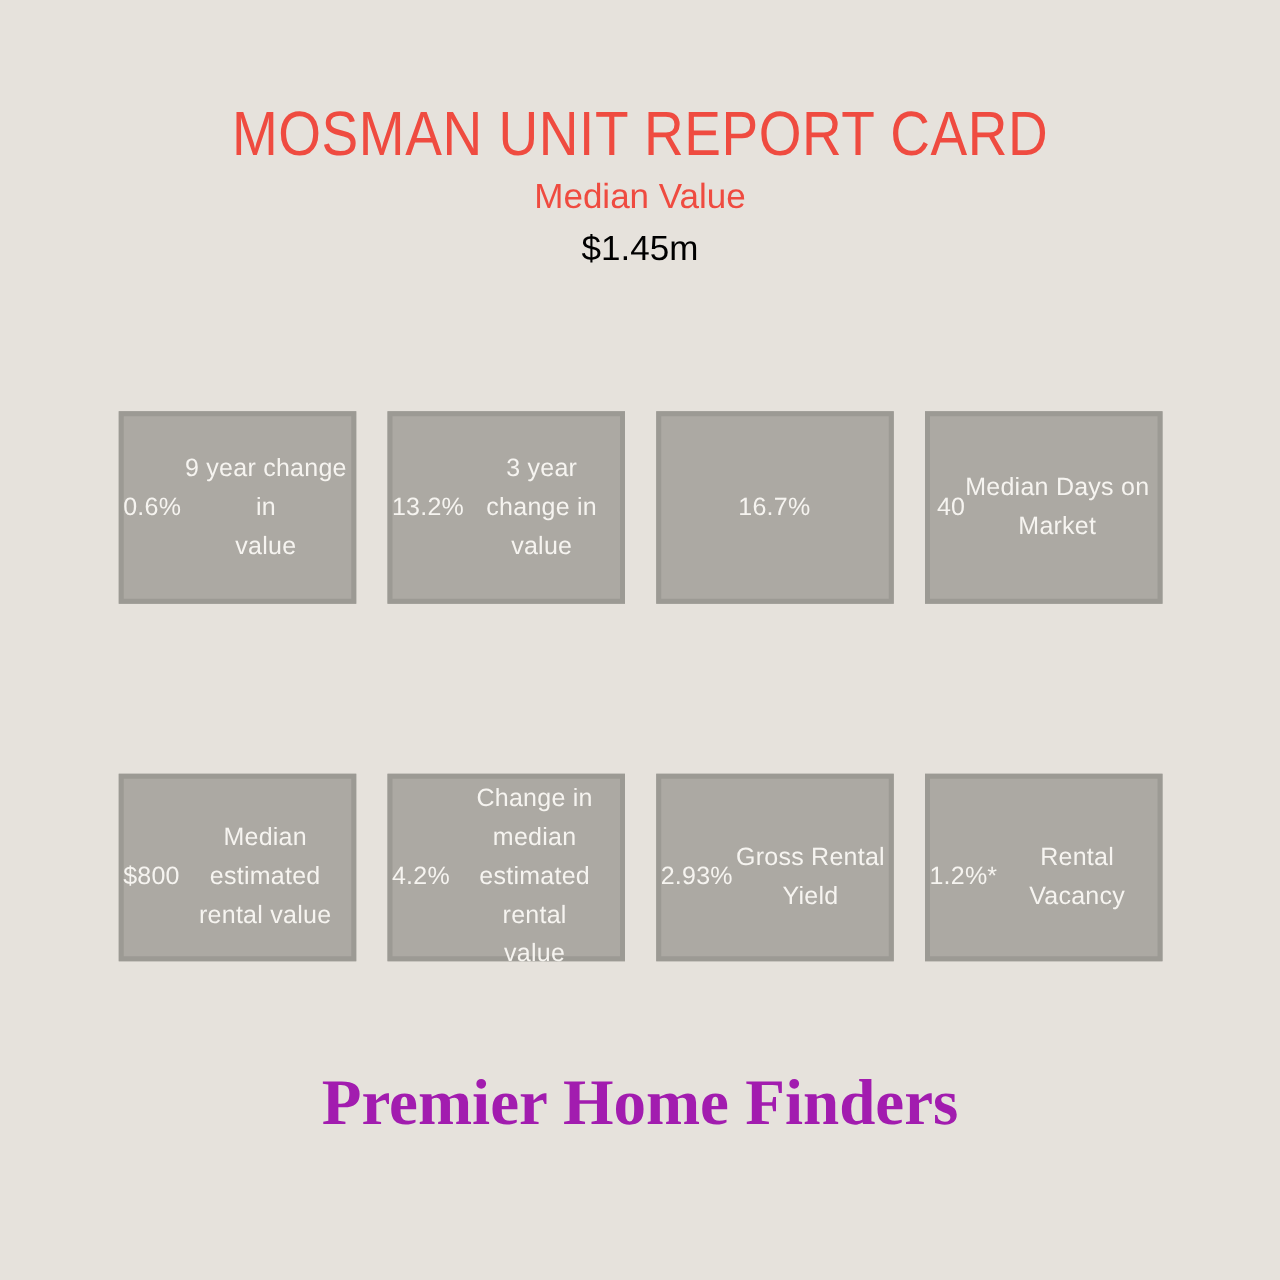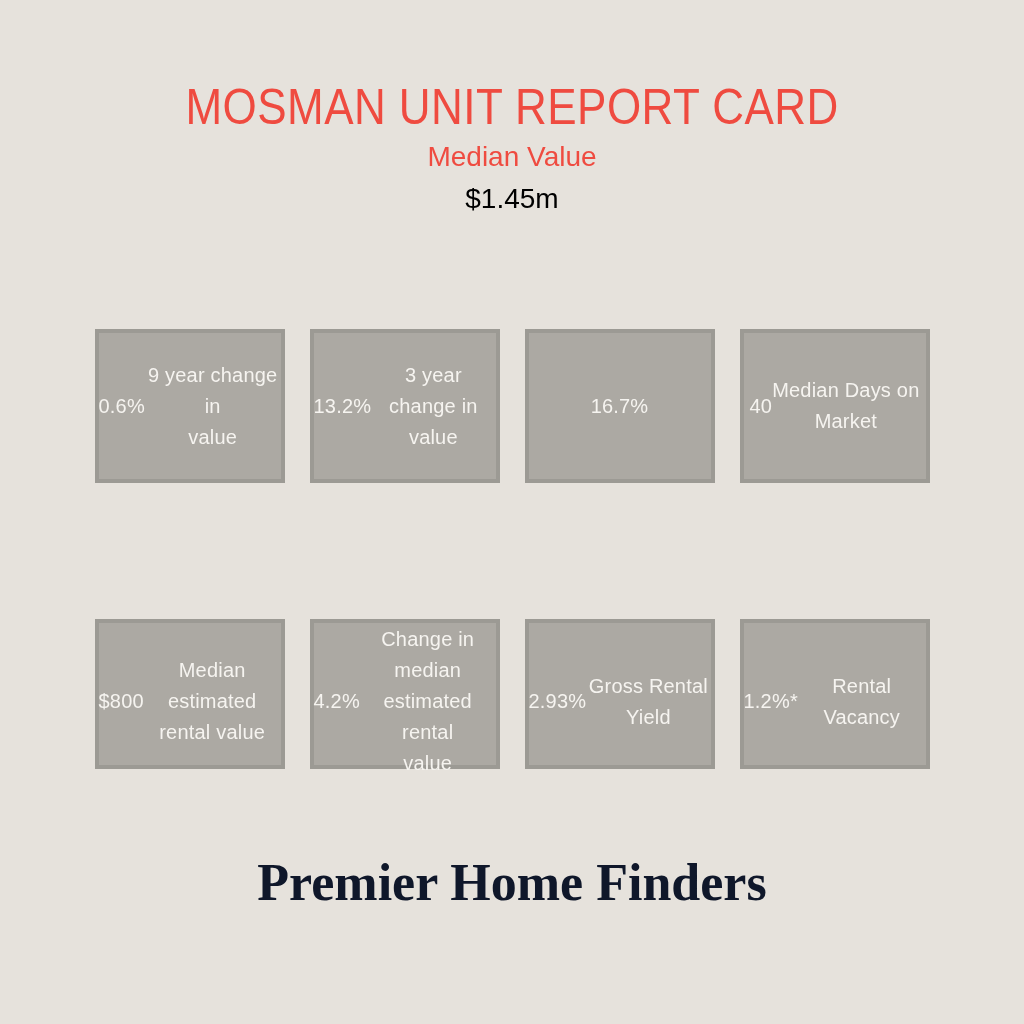--- a/index.html
+++ b/index.html
@@ -95,21 +95,21 @@
   .logo {
     position: absolute;
     top: 854px;
     left: 0;
     right: 0;
     text-align: center;
     font-family: "Liberation Serif", serif;
     font-weight: 600;
     font-size: 52px;
     line-height: 58px;
-    color: #0f172a;
+    color: #a21caf;
   }
   .footer {
     position: absolute;
     top: 964px;
     left: 0;
     right: 0;
     text-align: center;
     color: #3b3936;
     font-size: 17px;
     line-height: 24px;

